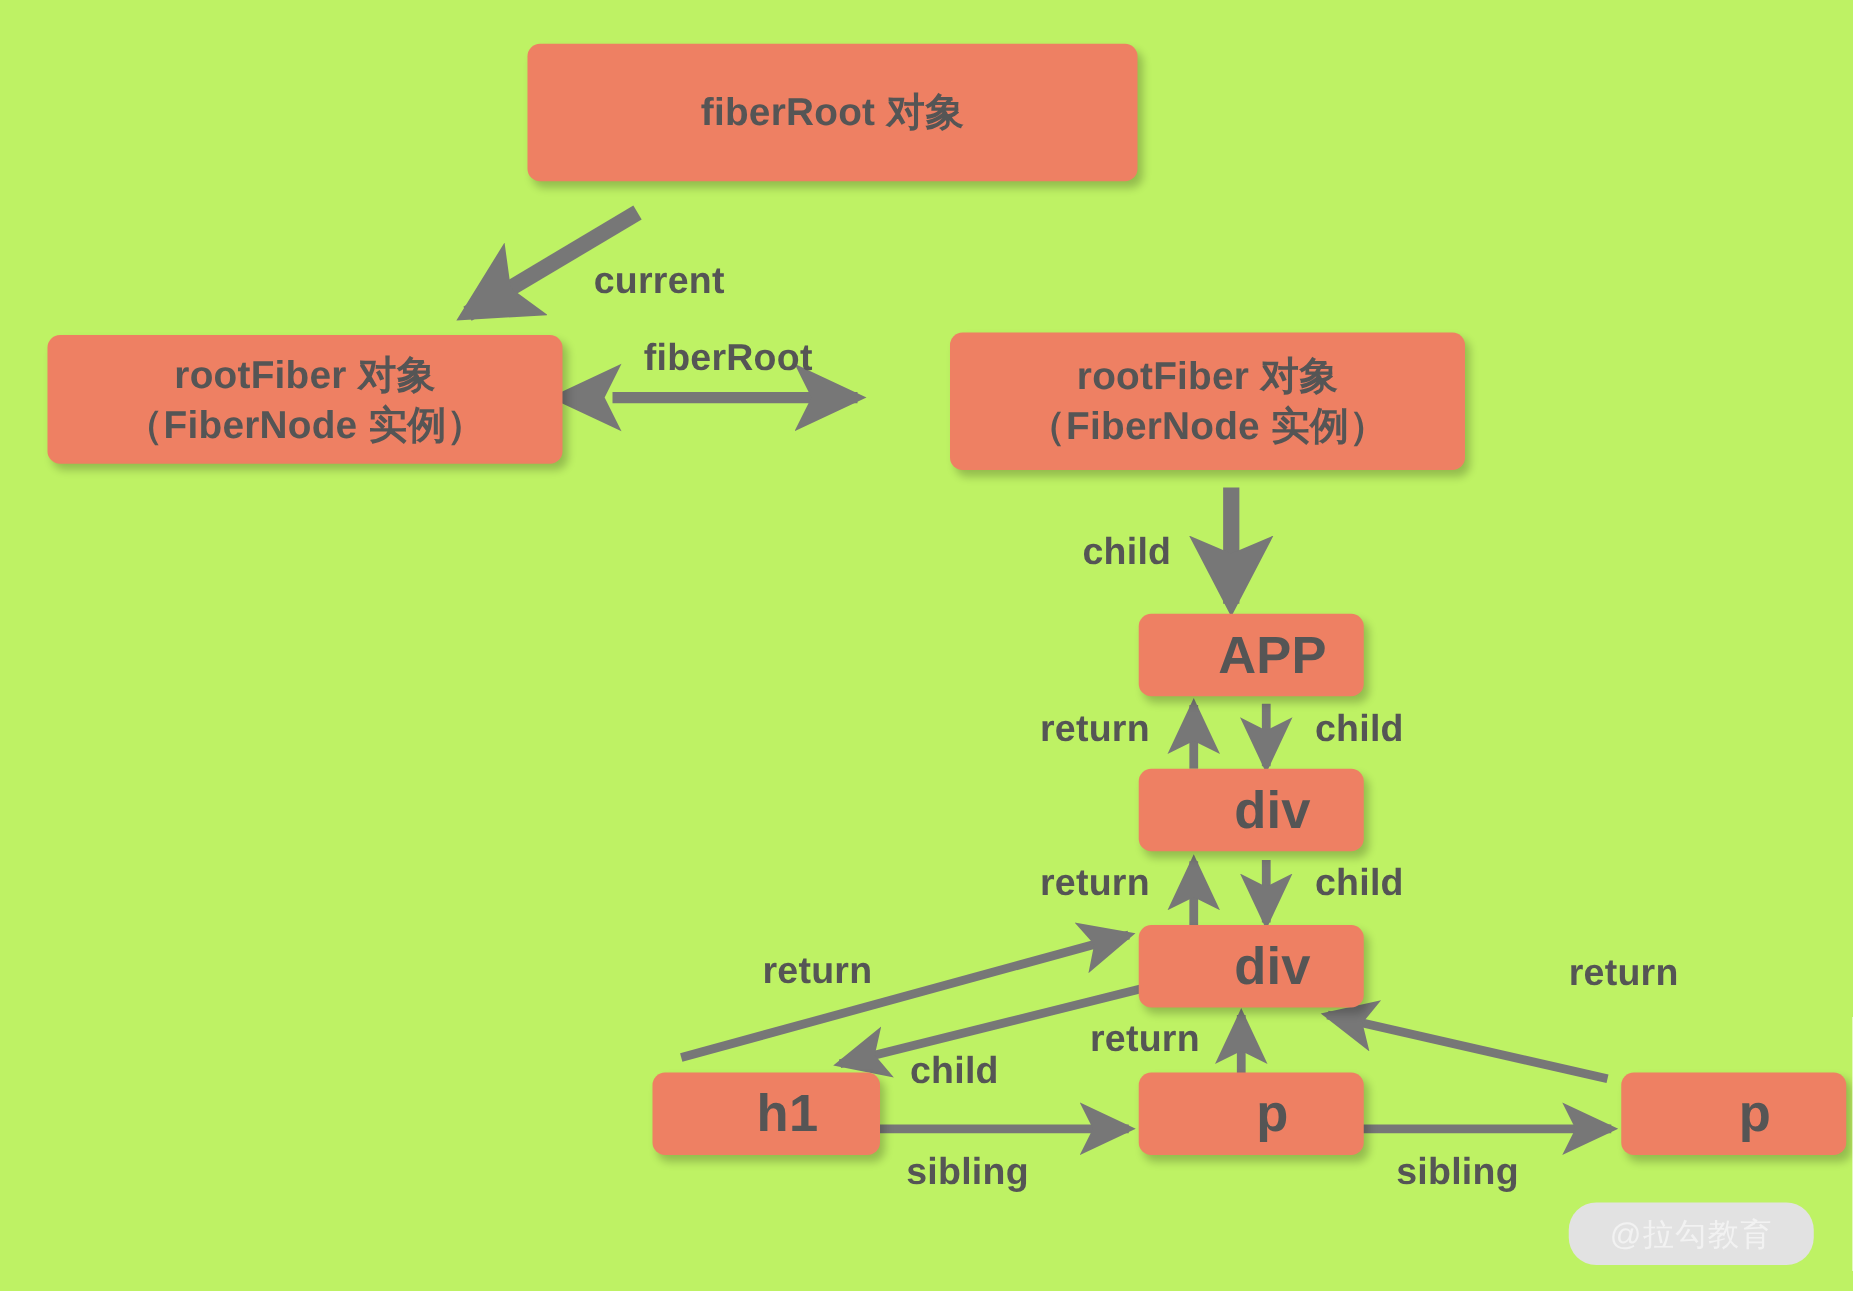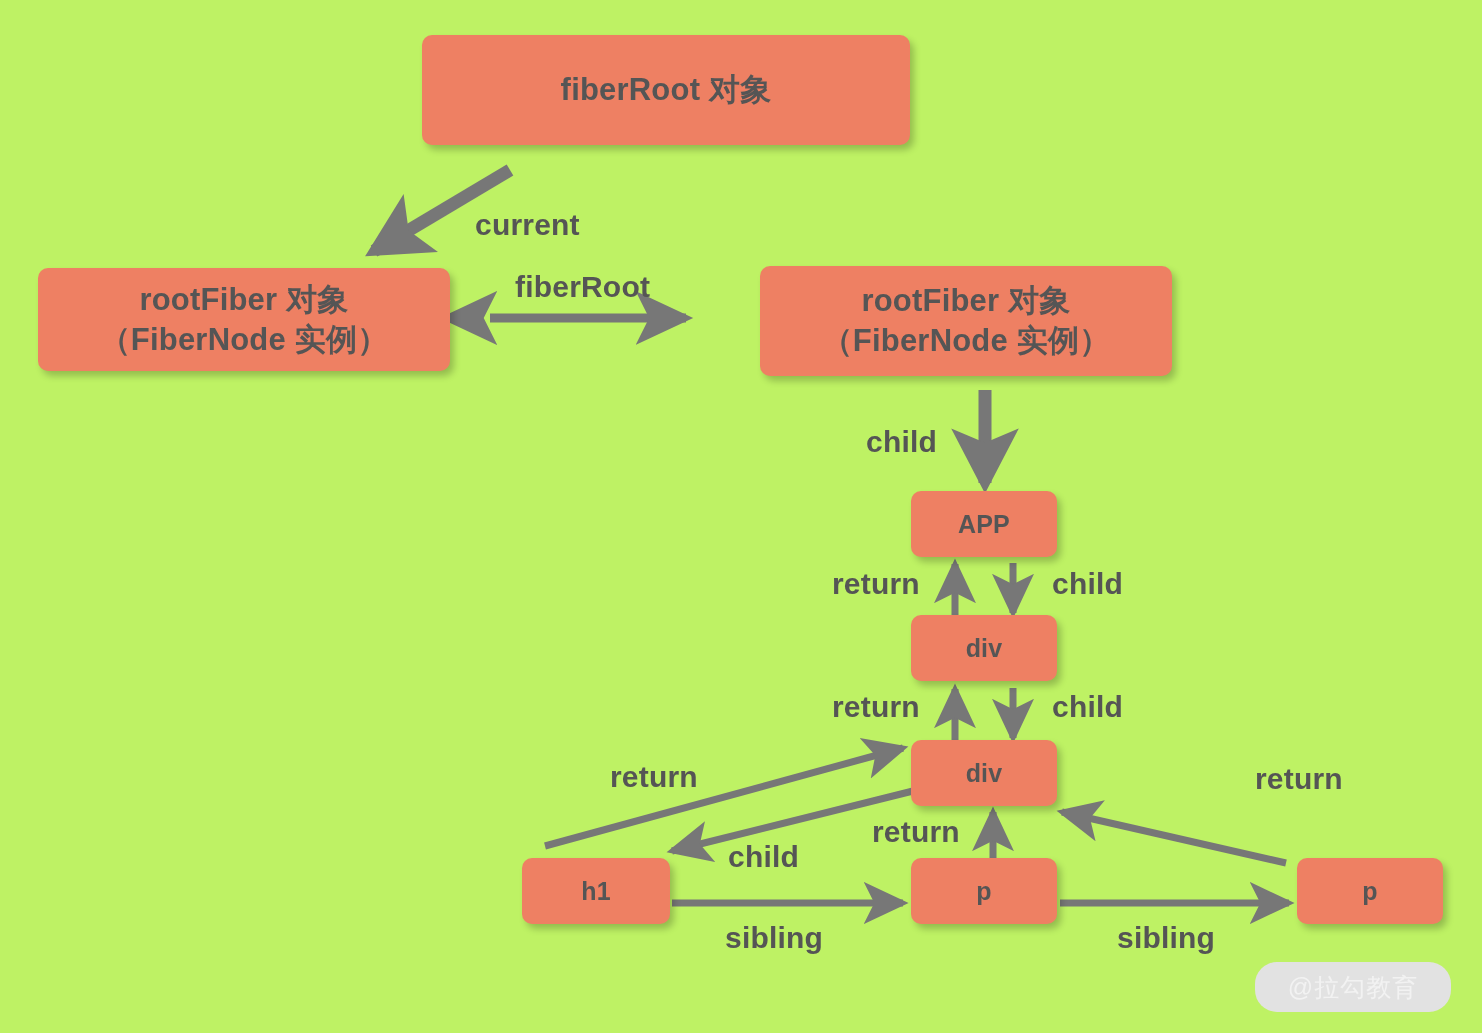--- a/index.html
+++ b/index.html
@@ -35,21 +35,21 @@
     display: flex;
     flex-direction: column;
     align-items: center;
     justify-content: center;
     text-align: center;
     line-height: 1.28;
     letter-spacing: 0.2px;
   }
   .node .line { display: block; white-space: nowrap; }
   .node-big { font-size: 31px; }
-  .node-small { font-size: 25px; }
+  .node-small { font-size: 42px; padding-left: 34px; }
   .edge-label {
     position: absolute;
     color: #555555;
     font-weight: bold;
     font-size: 30px;
     white-space: nowrap;
     letter-spacing: 0.2px;
   }
   .watermark {
     position: absolute;

